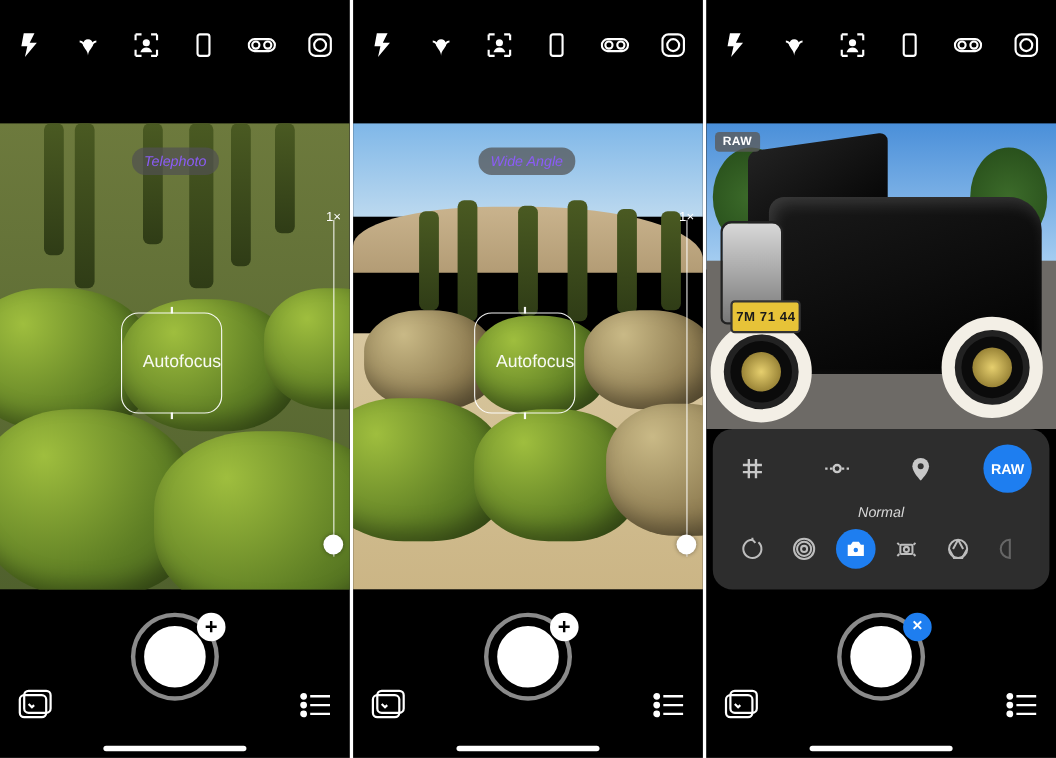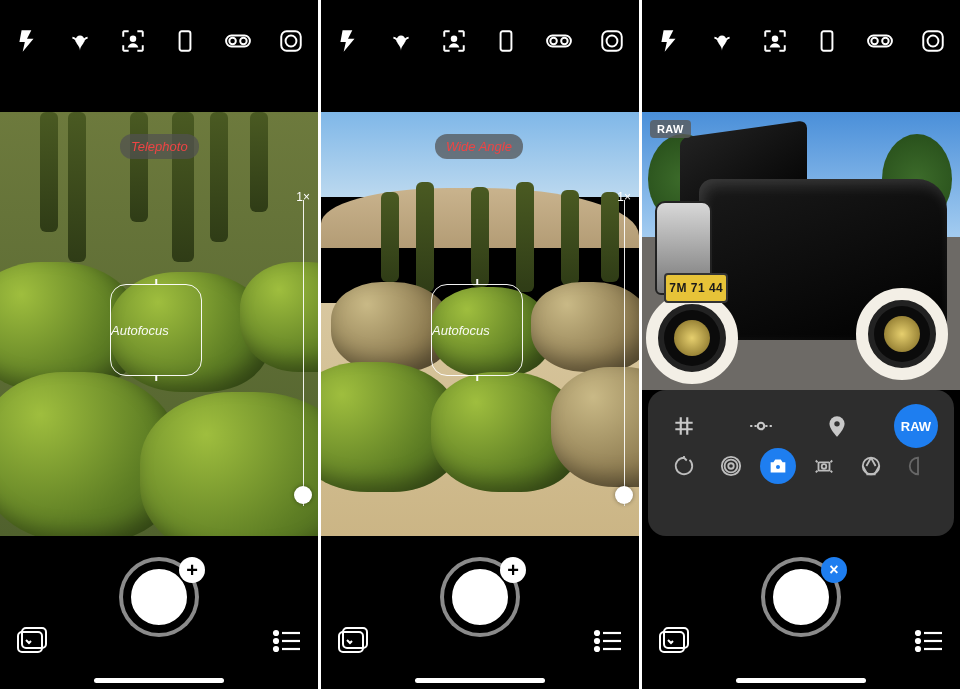--- a/index.html
+++ b/index.html
@@ -34,23 +34,23 @@
   .scene-car .tree { position:absolute; top:8%; width:70px; height:90px; border-radius:50%; background:radial-gradient(circle,#3c6b2a,#244a18); }
   .scene-car .trunk{ position:absolute; top:30%; width:8px; height:40px; background:#5a4a33;}
   .scene-car .body { position:absolute; left:18%; right:4%; top:24%; bottom:18%; background:linear-gradient(160deg,#1a1a1a,#000); border-radius: 14px 30px 12px 12px; box-shadow: inset 4px 6px 14px rgba(255,255,255,.15);}
   .scene-car .hood { position:absolute; left:12%; top:6%; width:40%; height:34%; background:linear-gradient(150deg,#222,#000); transform: skewY(-8deg); border-radius:8px;}
   .scene-car .grille{ position:absolute; left:4%; top:32%; width:18%; height:34%; background:linear-gradient(#d8d8d8,#777); border-radius:10px 10px 6px 6px; border:2px solid #222;}
   .scene-car .wheel { position:absolute; width:92px; height:92px; border-radius:50%; background:#0b0b0b; border:12px solid #f3efe6; box-shadow: inset 0 0 0 6px #222; }
   .scene-car .hub { position:absolute; width:36px;height:36px;border-radius:50%;background:radial-gradient(#e6cf6e,#7a6520); }
   .scene-car .plate{ position:absolute; left:7%; top:58%; width:64px; height:30px; background:#e7c338; border:2px solid #333; border-radius:4px; display:flex; align-items:center; justify-content:center; font: 700 12px/1 sans-serif; color:#1a1a1a; letter-spacing:.5px;}
 
   
-  .pill { position:absolute; background: rgba(80,80,80,.72); color:#ef4444; font-style: italic; font-size:13px; padding:5px 11px; border-radius: 12px; }
+  .pill { position:absolute; background: rgba(80,80,80,.72); color:#8b5cf6; font-style: italic; font-size:13px; padding:5px 11px; border-radius: 12px; }
   .badge-raw { position:absolute; top:8px; left:8px; background:rgba(90,90,90,.8); color:#fff; font-size:11px; font-weight:600; padding:3px 7px; border-radius:4px; letter-spacing:.3px;}
-  .focus-box { position:absolute; width:92px; height:92px; border:1.5px solid rgba(255,255,255,.95); border-radius:16px; display:flex; align-items:center; justify-content:flex-start; color:rgba(255,255,255,.95); font-style:italic; font-size:13px; }
+  .focus-box { position:absolute; width:92px; height:92px; border:1.5px solid rgba(255,255,255,.95); border-radius:16px; display:flex; align-items:center; justify-content:flex-end; color:rgba(255,255,255,.95); font-size:16px; }
   .focus-box::before,.focus-box::after{ content:""; position:absolute; background:rgba(255,255,255,.95);}
   .focus-box::before{ left:50%; top:-6px; width:1.5px; height:6px; transform:translateX(-50%);}
   .focus-box::after{ left:50%; bottom:-6px; width:1.5px; height:6px; transform:translateX(-50%);}
   .zoom-rail { position:absolute; right:14px; top:88px; bottom:30px; width:1.5px; background:rgba(255,255,255,.9);}
   .zoom-label{ position:absolute; right:8px; top:78px; color:#fff; font-size:12px;}
   .zoom-dot { position:absolute; right:6px; width:18px; height:18px; border-radius:50%; background:#fff; box-shadow:0 0 4px rgba(0,0,0,.4);}
 
   
   .bottom { position:absolute; left:0; right:0; bottom:0; height:150px; }
   .shutter-wrap{ position:absolute; left:50%; bottom:56px; transform:translateX(-50%); }
@@ -329,20 +329,21 @@
             </svg>
           </span>
         <span class="p-ic">
             <svg viewBox="0 0 24 24">
               <path d="M12 22s7-7 7-12a7 7 0 1 0-14 0c0 5 7 12 7 12z" fill="currentColor" stroke="none"></path>
               <circle cx="12" cy="10" r="2.5" fill="#333" stroke="none"></circle>
             </svg>
           </span>
         <span class="raw-btn">RAW</span>
       </div>
+      <div class="mode-label">Normal</div>
       <div class="mode-row">
         <span class="m-ic">
             <svg viewBox="0 0 24 24">
               <path d="M12 3a9 9 0 1 0 6 2.3M12 3V1M12 3l3 3"></path>
             </svg>
           </span>
         <span class="m-ic">
             <svg viewBox="0 0 24 24">
               <circle cx="12" cy="12" r="3"></circle>
               <circle cx="12" cy="12" r="7"></circle>

